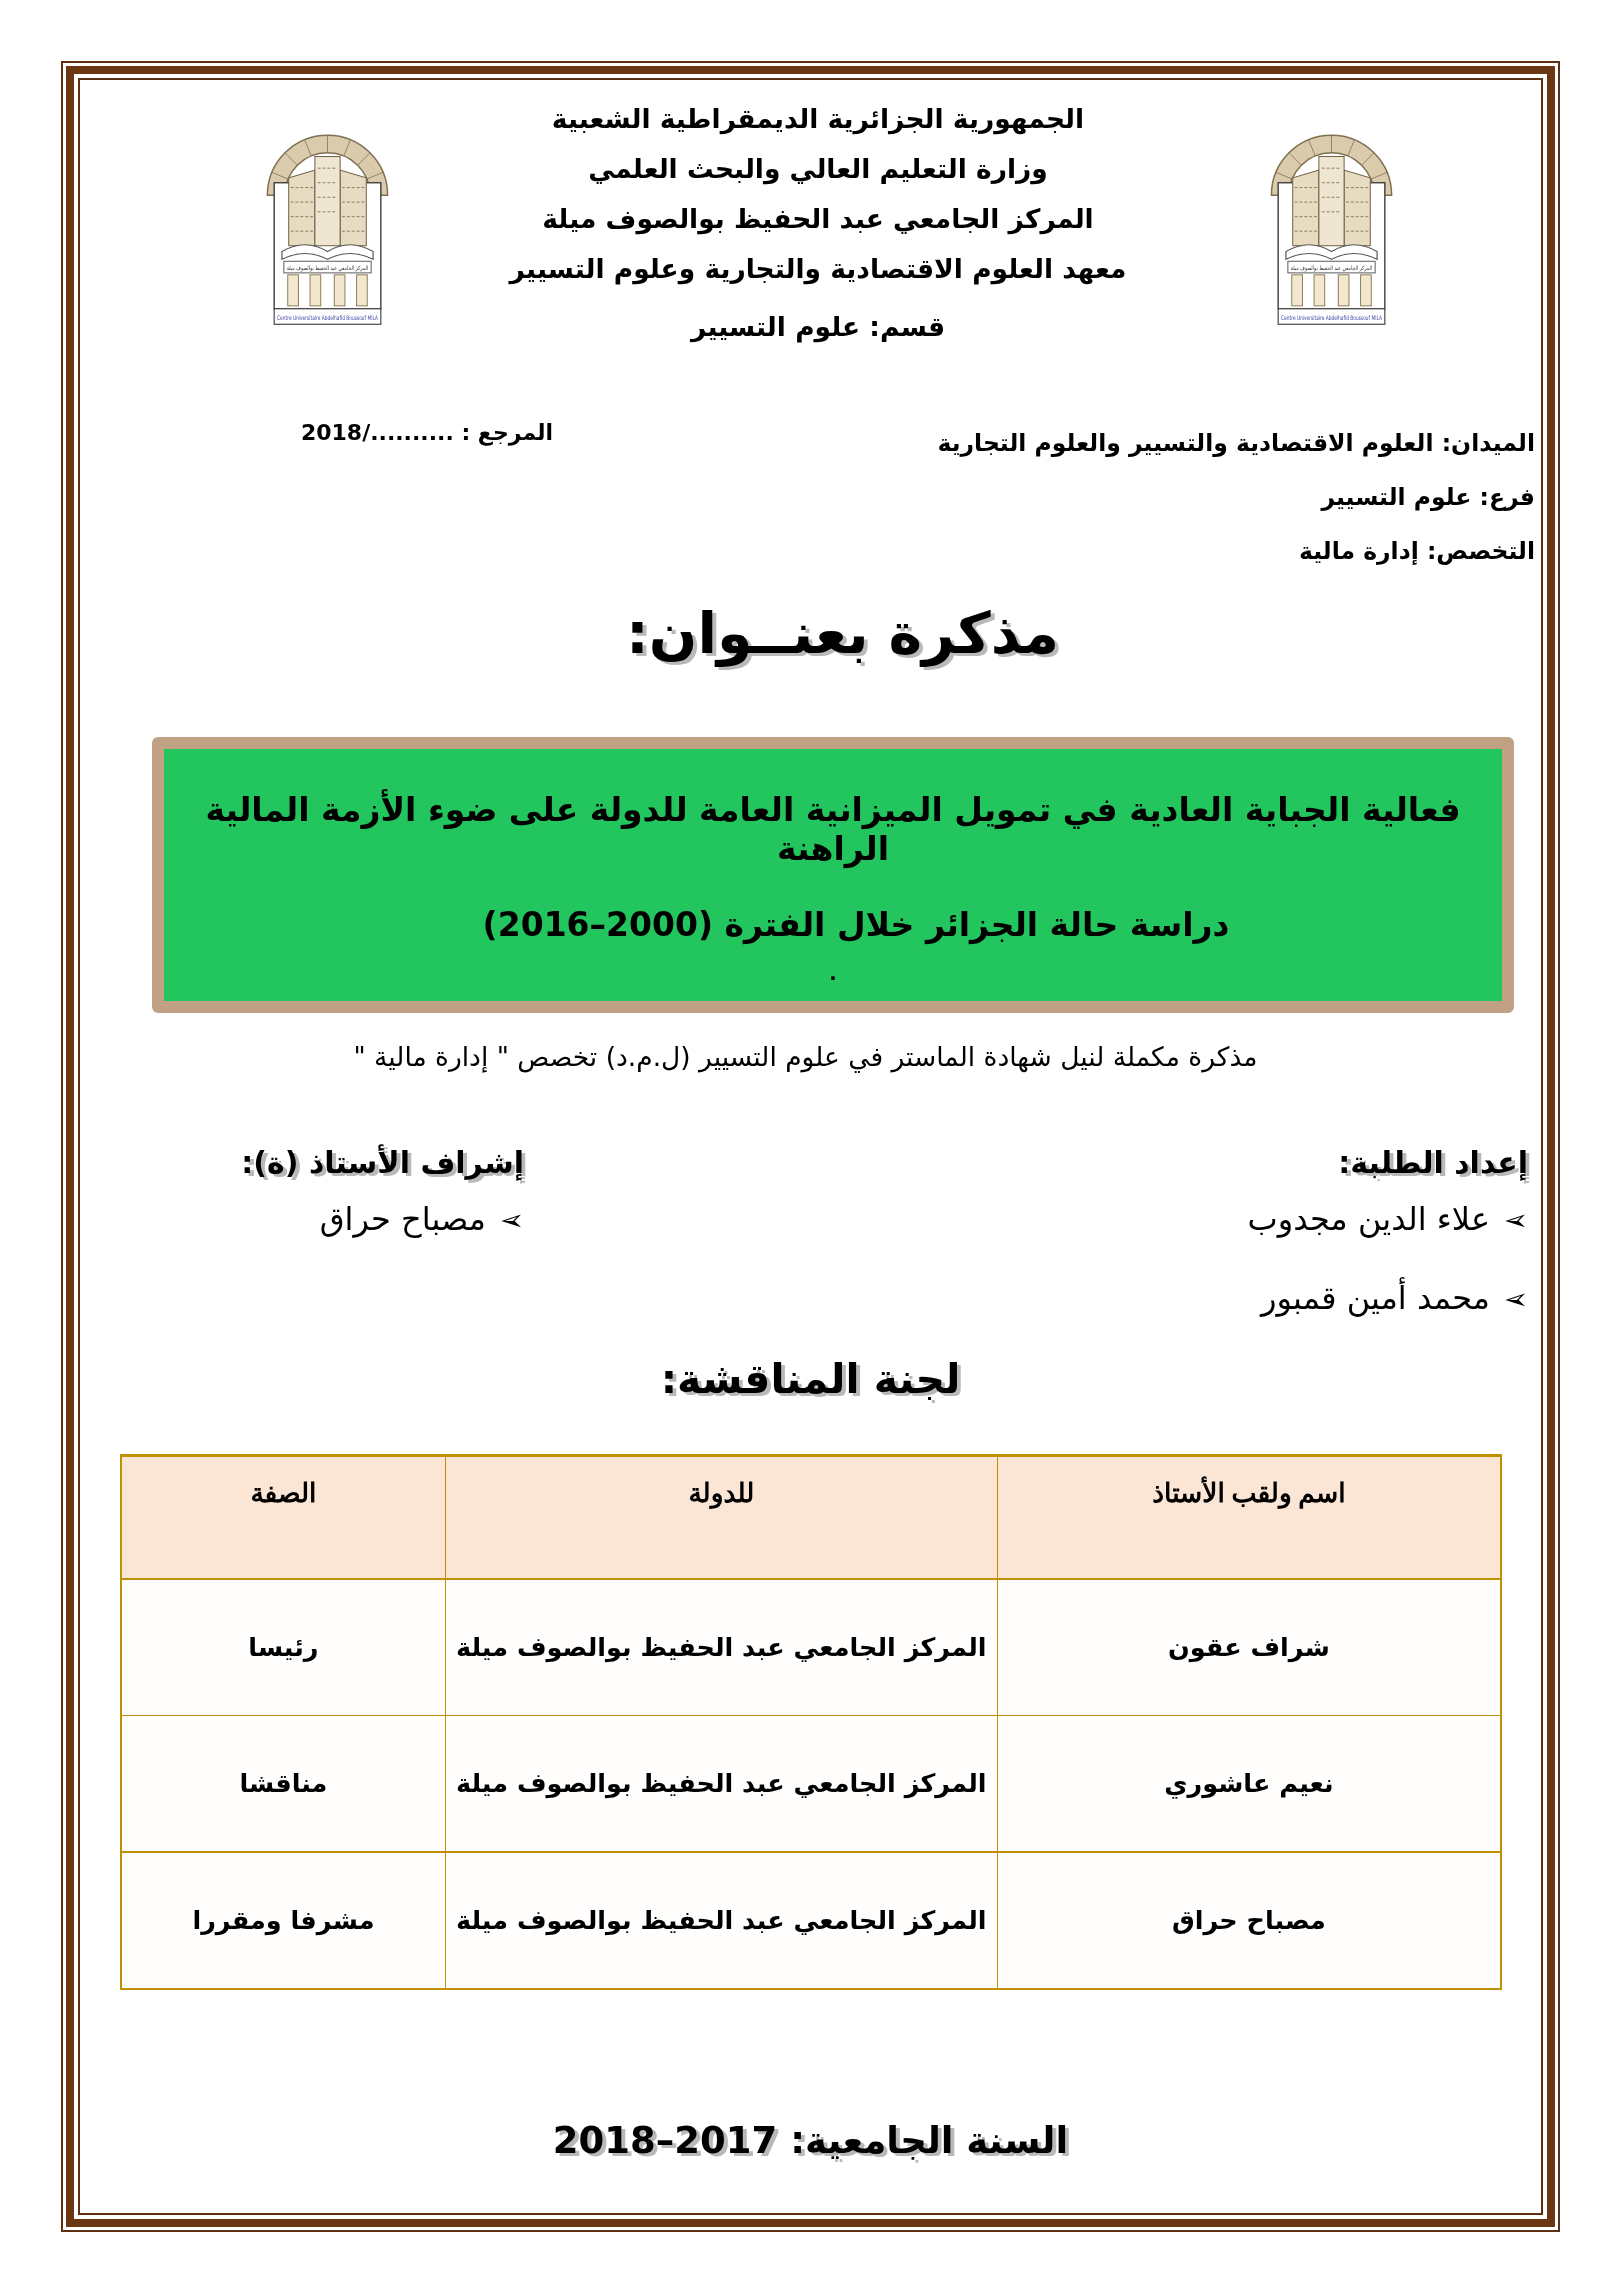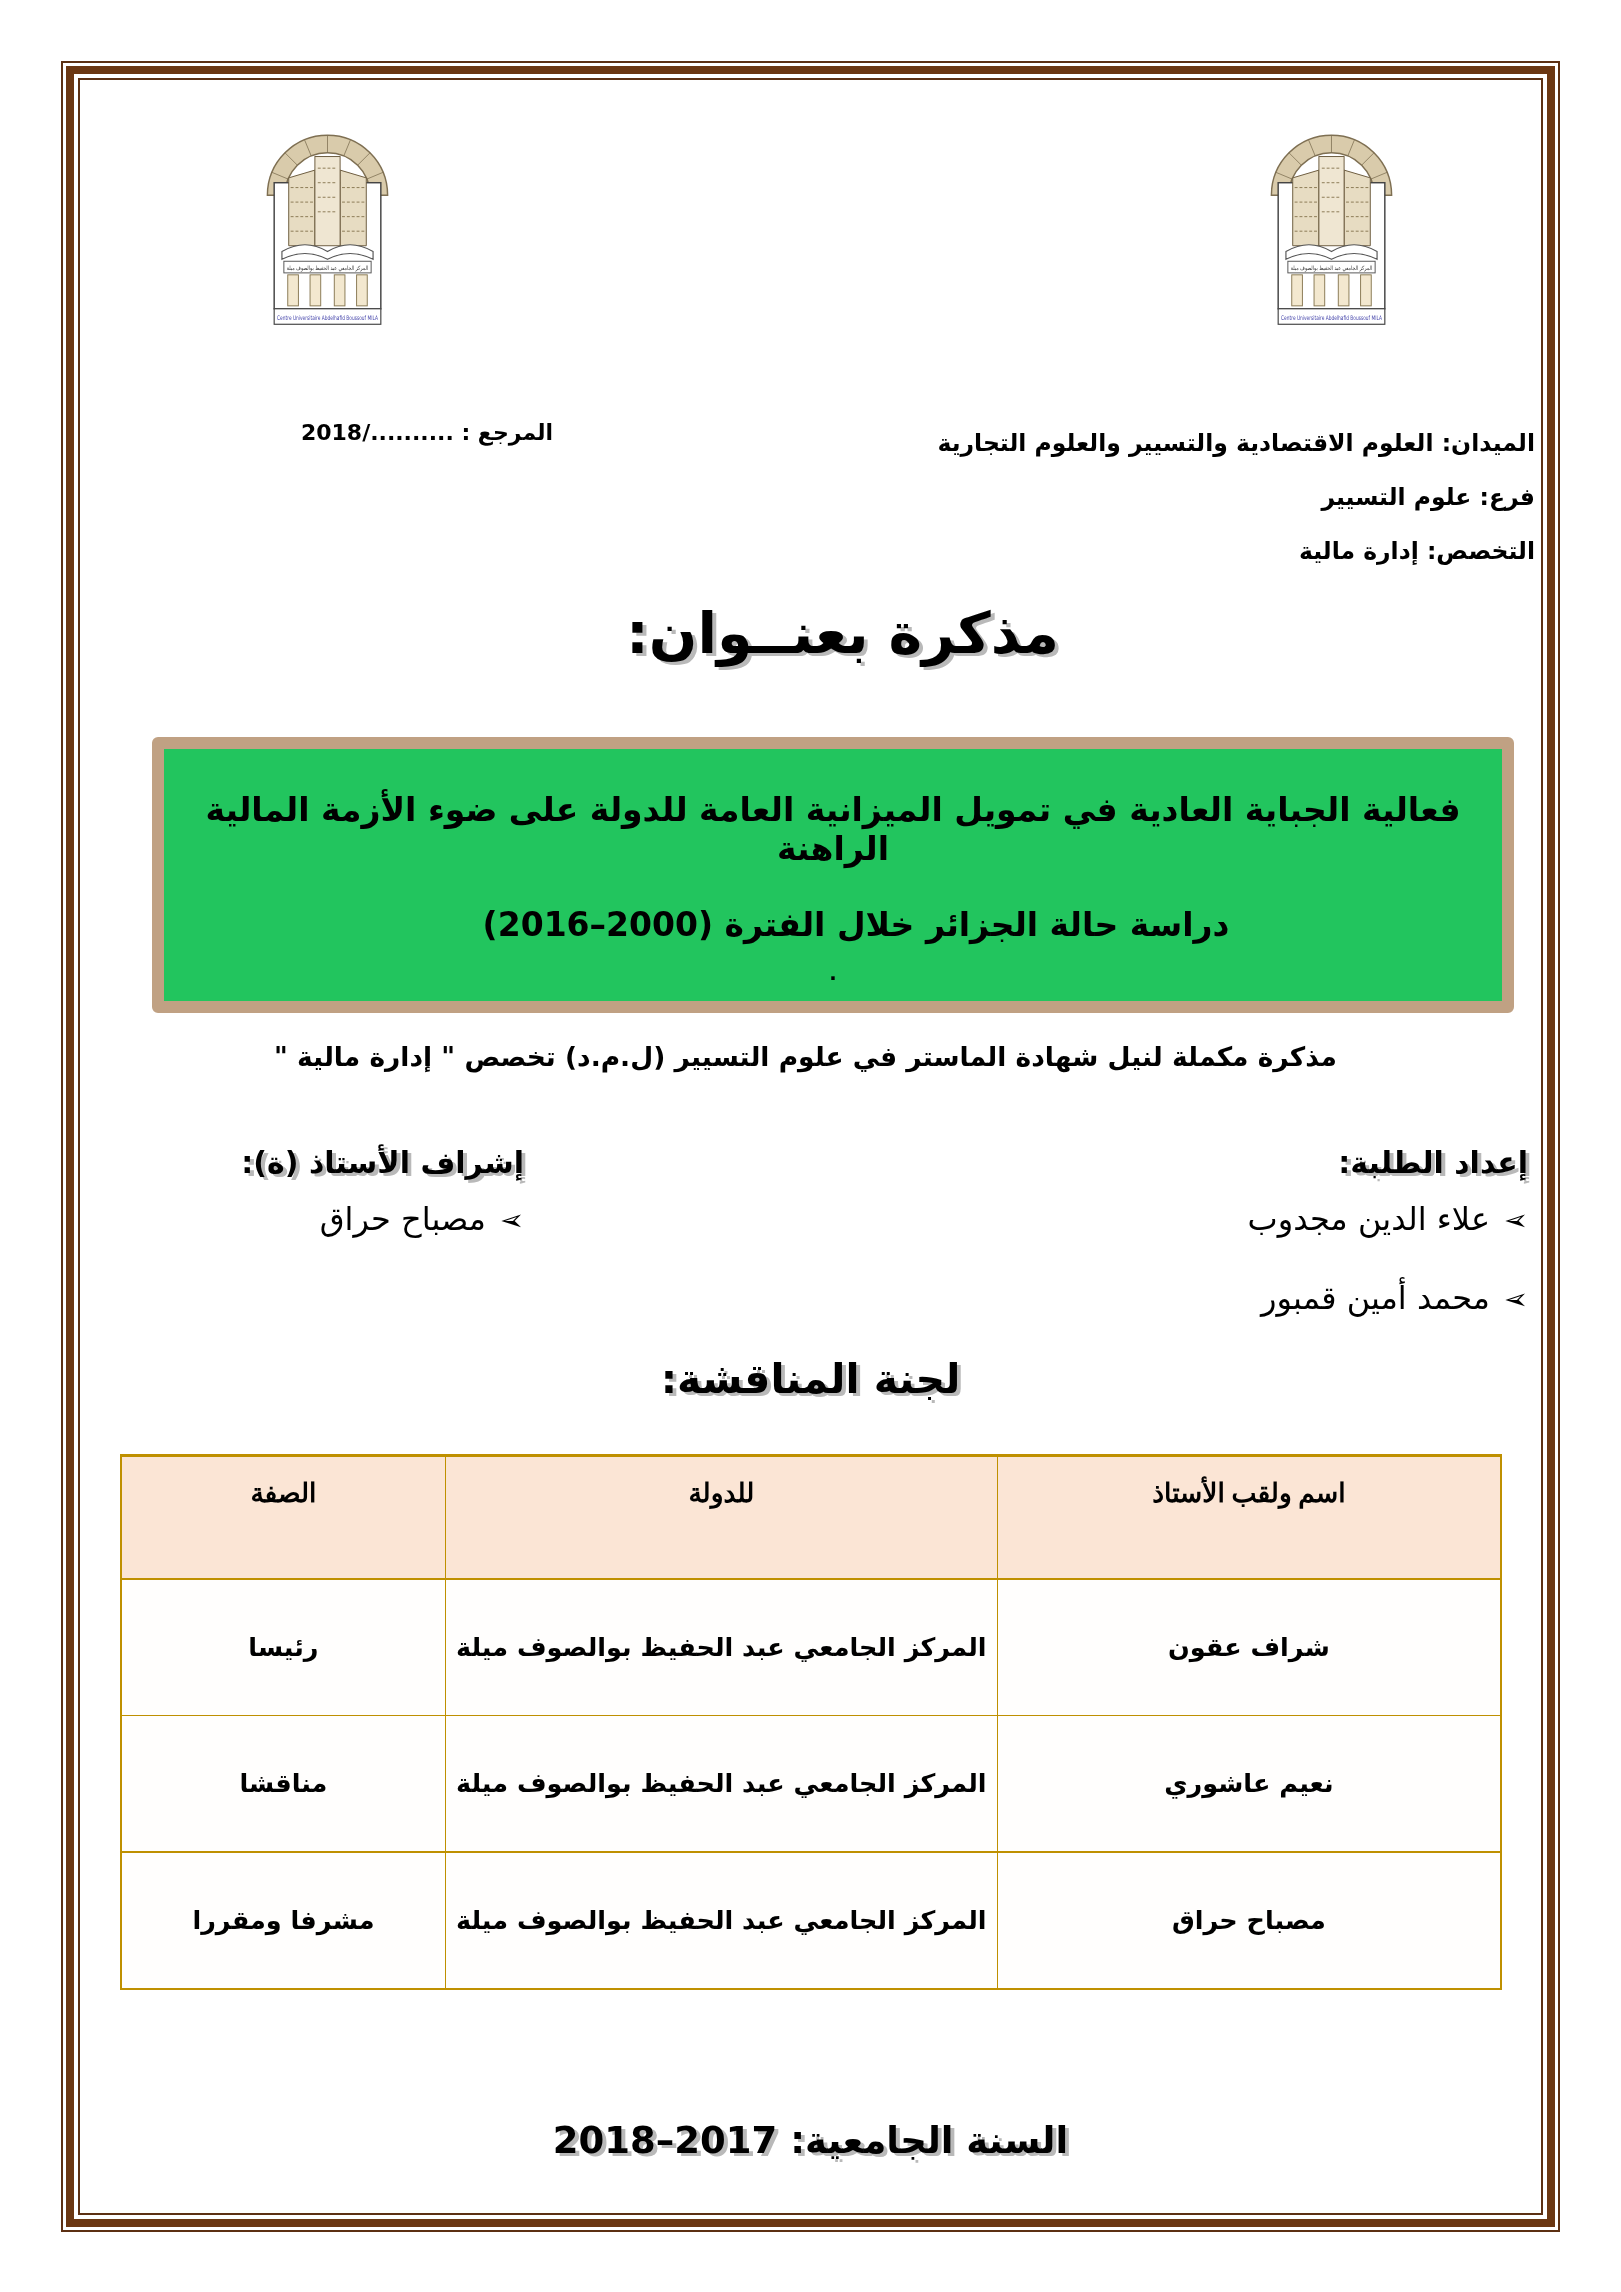--- a/index.html
+++ b/index.html
@@ -46,21 +46,21 @@
   .title-box::before{
     content:"";position:absolute;inset:-12.7px;z-index:-1;border-radius:55px;
     background:#f2e3d1;transform:translate(12.7px,-12.7px);
   }
   .title-box .t1{margin-top:41px;font-weight:bold;font-size:33px;padding:0 29px;}
   .title-box .t2{margin-top:37px;font-weight:bold;font-size:33px;padding-left:46px;}
   .title-box .tdot{margin-top:17.6px;font-size:19.6px;font-weight:bold;}
 
   .subtitle{
     position:absolute;left:0;top:1041px;width:1611px;text-align:center;
-    font-weight:bold;font-size:26.5px;
+    font-weight:normal;font-size:26.5px;
   }
 
   .students{position:absolute;right:93px;top:1145px;width:490px;text-align:right;}
   .supervisor{position:absolute;left:196px;top:1145px;width:328px;text-align:right;}
   .sec-h{font-size:30px;}
   .name-row{font-size:32px;line-height:78px;white-space:nowrap;}
   .students .name-row:first-of-type{margin-top:21.6px;}
   .supervisor .name-row:first-of-type{margin-top:21.6px;}
   .arrow{display:inline-block;transform:scaleX(-1);margin-left:13.7px;font-size:29px;}
 
@@ -181,20 +181,27 @@
         <rect x="44" y="170" width="11" height="32" fill="#f3e8cf" stroke="#8a7a55"></rect>
         <rect x="67" y="170" width="11" height="32" fill="#f3e8cf" stroke="#8a7a55"></rect>
         <rect x="92" y="170" width="11" height="32" fill="#f3e8cf" stroke="#8a7a55"></rect>
         <rect x="115" y="170" width="11" height="32" fill="#f3e8cf" stroke="#8a7a55"></rect>
       </g>
       <rect x="30" y="205" width="110" height="16" fill="#ffffff" stroke="#444" stroke-width="1.2"></rect>
       <text x="85" y="216.5" text-anchor="middle" font-size="6.5" fill="#4444aa" textLength="104" lengthAdjust="spacingAndGlyphs">Centre Universitaire Abdelhafid Boussouf MILA</text>
     </svg>
   </div>
 
+  <div class="header-block" dir="rtl">
+    <div>الجمهورية الجزائرية الديمقراطية الشعبية</div>
+    <div>وزارة التعليم العالي والبحث العلمي</div>
+    <div>المركز الجامعي عبد الحفيظ بوالصوف ميلة</div>
+    <div>معهد العلوم الاقتصادية والتجارية وعلوم التسيير</div>
+    <div class="dept">قسم: علوم التسيير</div>
+  </div>
 
   <div class="ref-line" dir="rtl">المرجع : ........../2018</div>
 
   <div class="info-block" dir="rtl">
     <div>الميدان: العلوم الاقتصادية والتسيير والعلوم التجارية</div>
     <div>فرع: علوم التسيير</div>
     <div>التخصص: إدارة مالية</div>
   </div>
 
   <div class="memo-heading script" dir="rtl">مذكرة بعنــوان:</div>

